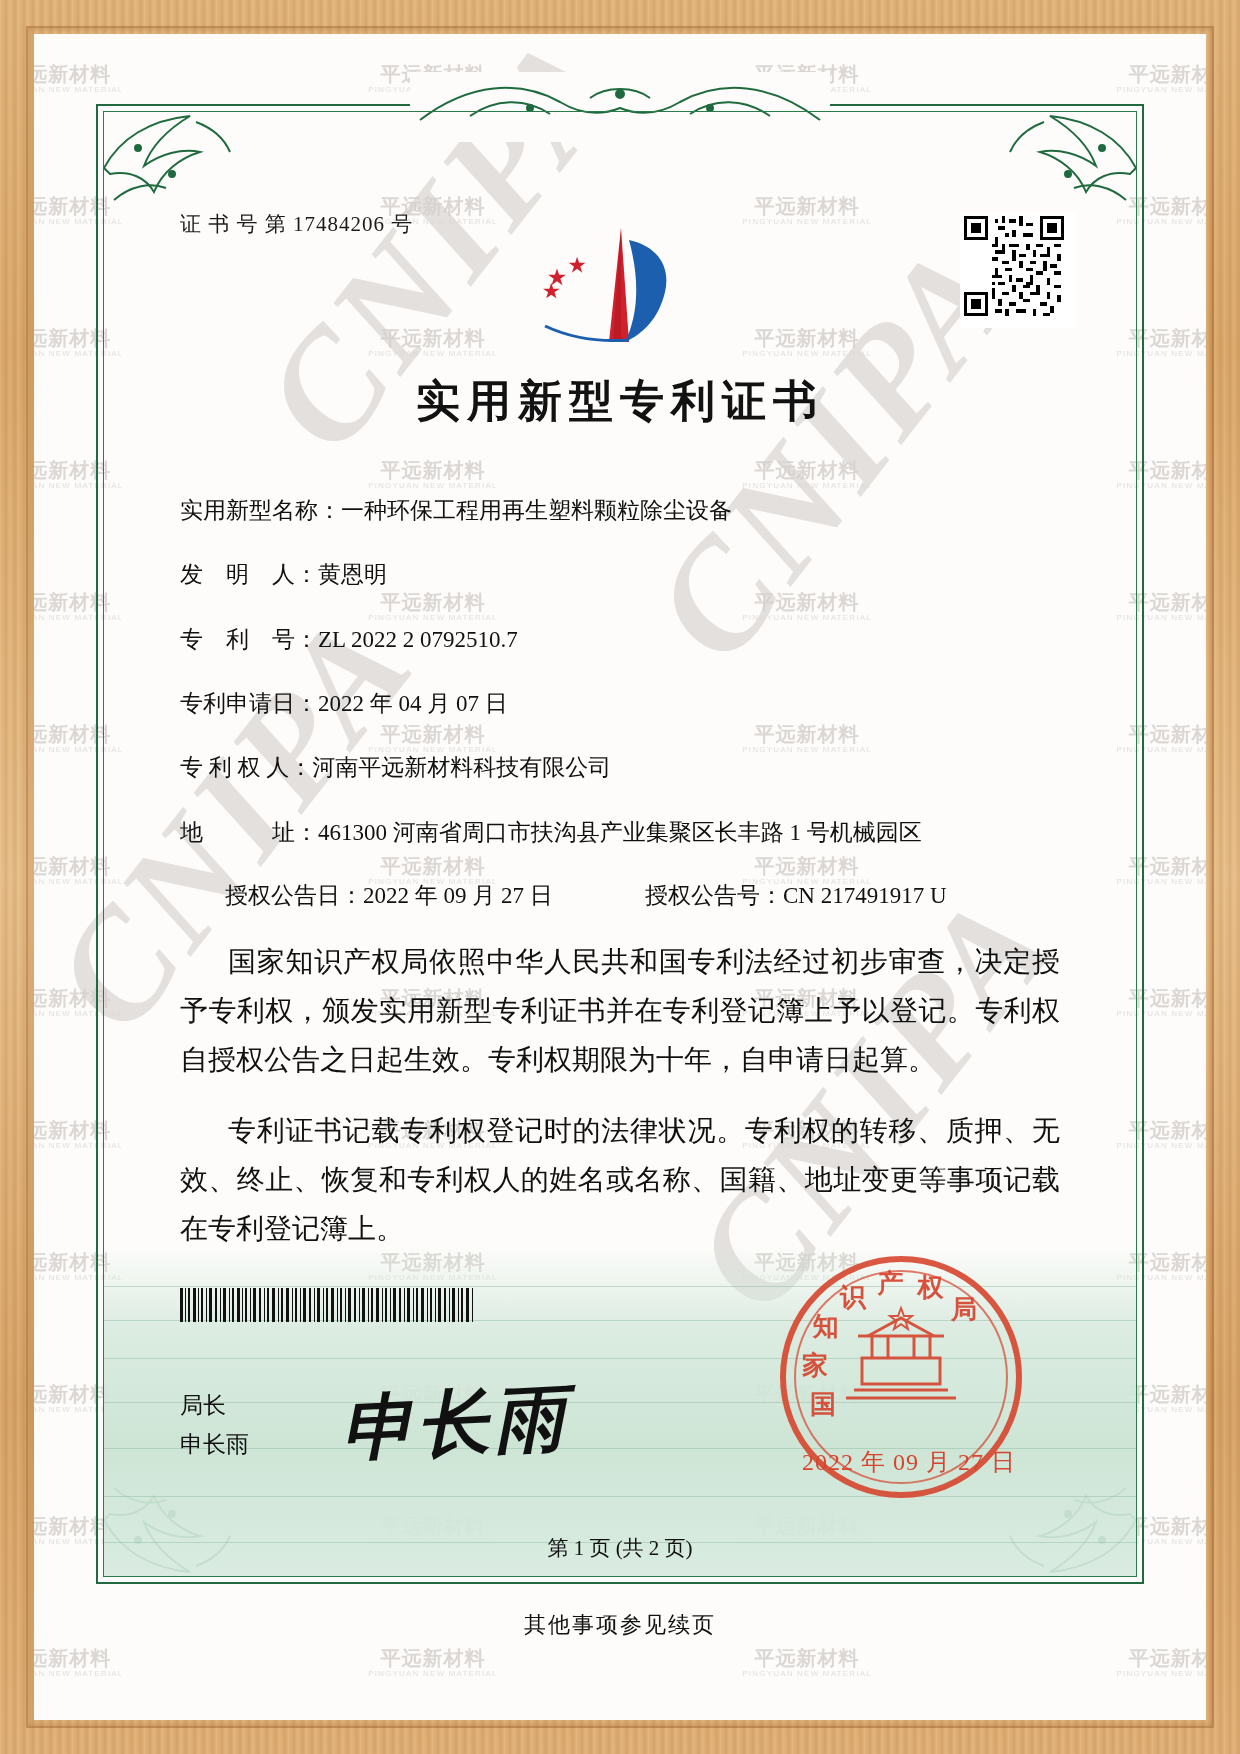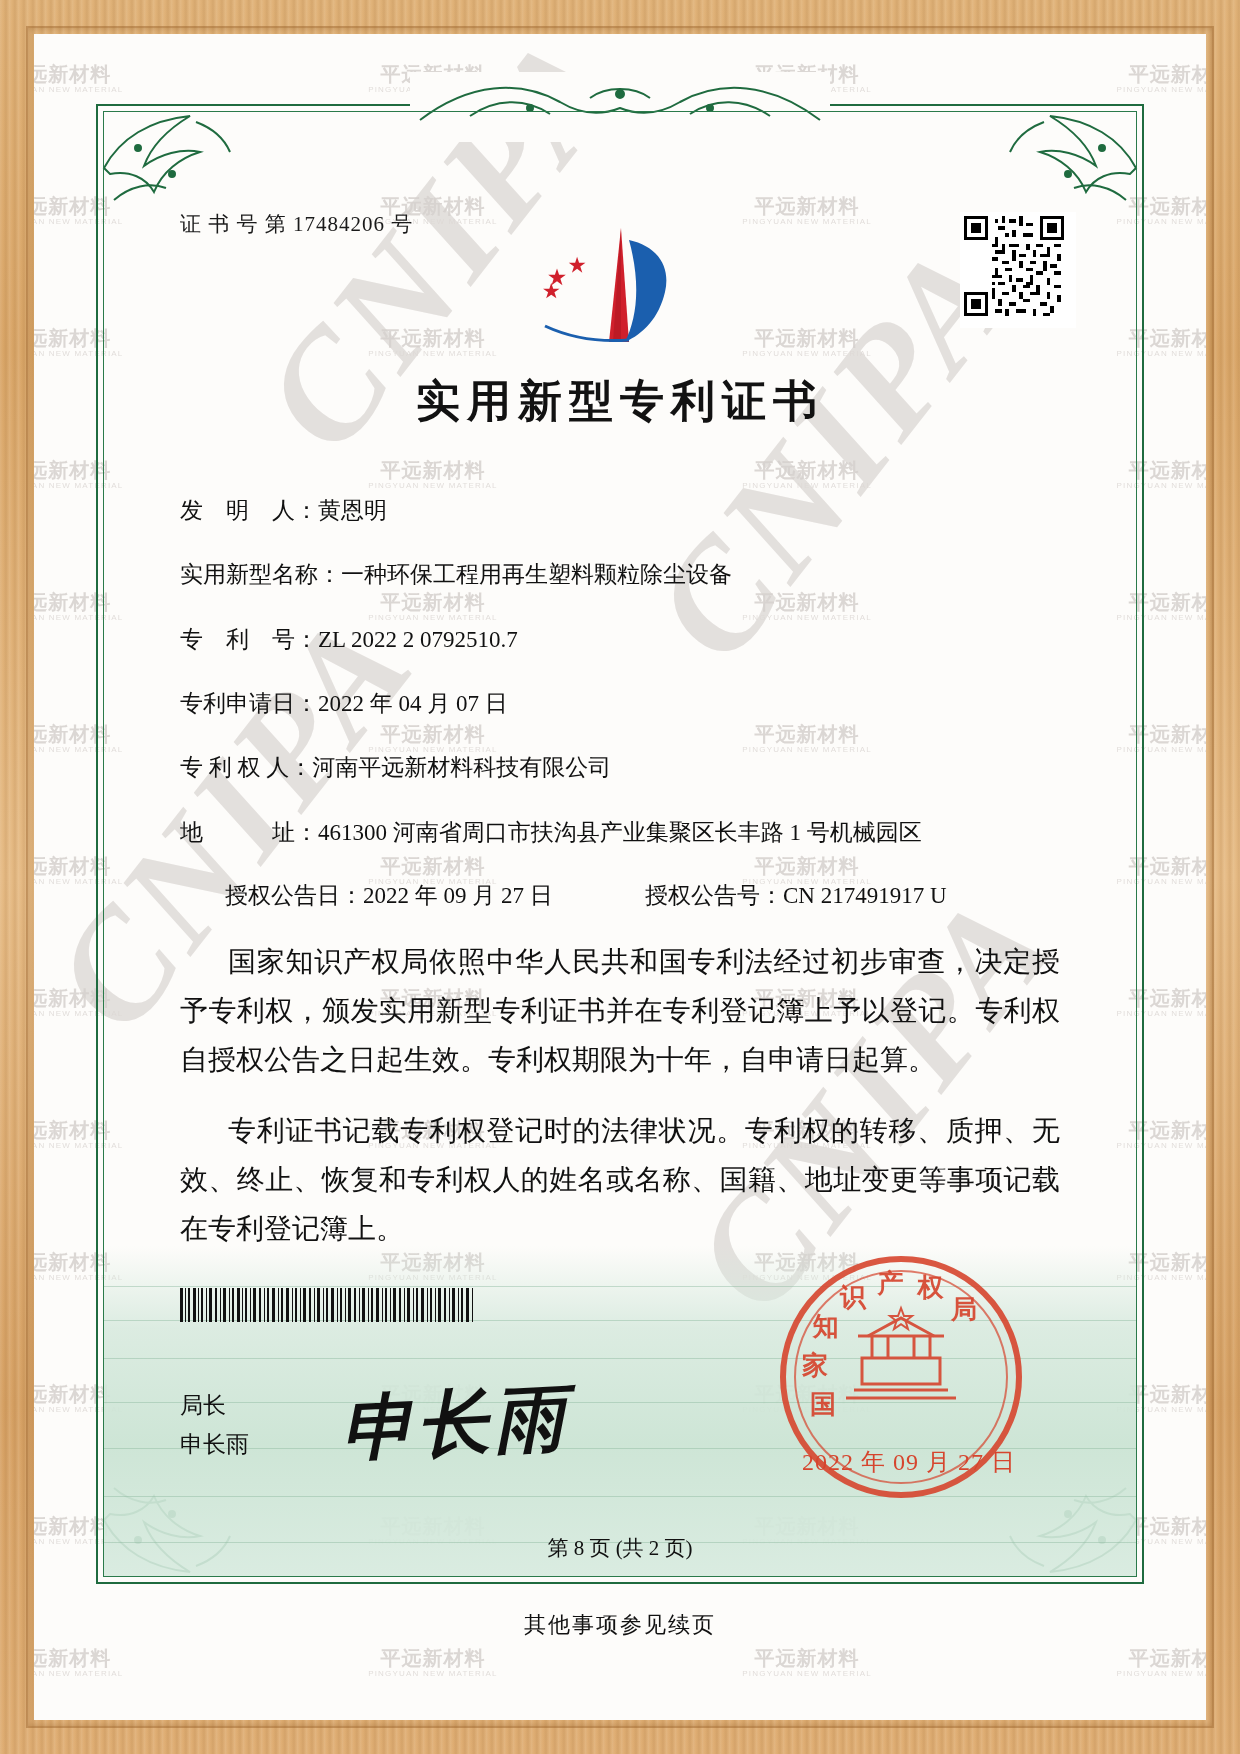--- a/index.html
+++ b/index.html
@@ -698,26 +698,26 @@
         <path d="M30 62 l2.6 8 8.4 0 -6.8 5 2.6 8 -6.8-5 -6.8 5 2.6-8 -6.8-5 8.4 0 Z" transform="scale(0.8) translate(10,-4)"></path>
         <path d="M26 92 l2.4 7.3 7.7 0 -6.2 4.5 2.4 7.3 -6.3-4.5 -6.2 4.5 2.4-7.3 -6.2-4.5 7.7 0 Z" transform="scale(0.82) translate(6,-18)"></path>
       </g>
       <path d="M20 104 C 50 118, 78 120, 104 118" fill="none" stroke="#1b5fae" stroke-width="3"></path>
     </svg>
 
     <div class="main-title">实用新型专利证书</div>
 
     <div class="fields">
       <div class="field">
+        <span class="flabel">实用新型名称：</span>
+        <span class="fvalue">一种环保工程用再生塑料颗粒除尘设备</span>
+      </div>
+      <div class="field">
         <span class="flabel">发　明　人：</span>
         <span class="fvalue">黄恩明</span>
-      </div>
-      <div class="field">
-        <span class="flabel">实用新型名称：</span>
-        <span class="fvalue">一种环保工程用再生塑料颗粒除尘设备</span>
       </div>
       <div class="field">
         <span class="flabel">专　利　号：</span>
         <span class="fvalue">ZL 2022 2 0792510.7</span>
       </div>
       <div class="field">
         <span class="flabel">专利申请日：</span>
         <span class="fvalue">2022 年 04 月 07 日</span>
       </div>
       <div class="field">
@@ -847,17 +847,17 @@
         <path d="M78 138 L172 138"></path>
         <path d="M86 132 L164 132 L164 106 L86 106 Z"></path>
         <path d="M96 106 L96 84 M112 106 L112 84 M138 106 L138 84 M154 106 L154 84"></path>
         <path d="M82 84 L168 84"></path>
         <path d="M92 84 L125 66 L158 84"></path>
         <path d="M125 56 l3 8 8 0 -6.4 5 2.4 8 -7-4.8 -7 4.8 2.4-8 -6.4-5 8 0 Z" stroke-width="2"></path>
       </g>
     </svg>
     <div class="seal-date">2022 年 09 月 27 日</div>
 
-    <div class="page-no">第 8 页 (共 2 页)</div>
+    <div class="page-no">第 1 页 (共 2 页)</div>
   </div>
 
   <div class="footer-note">其他事项参见续页</div>
 </div>
 
 </body></html>

